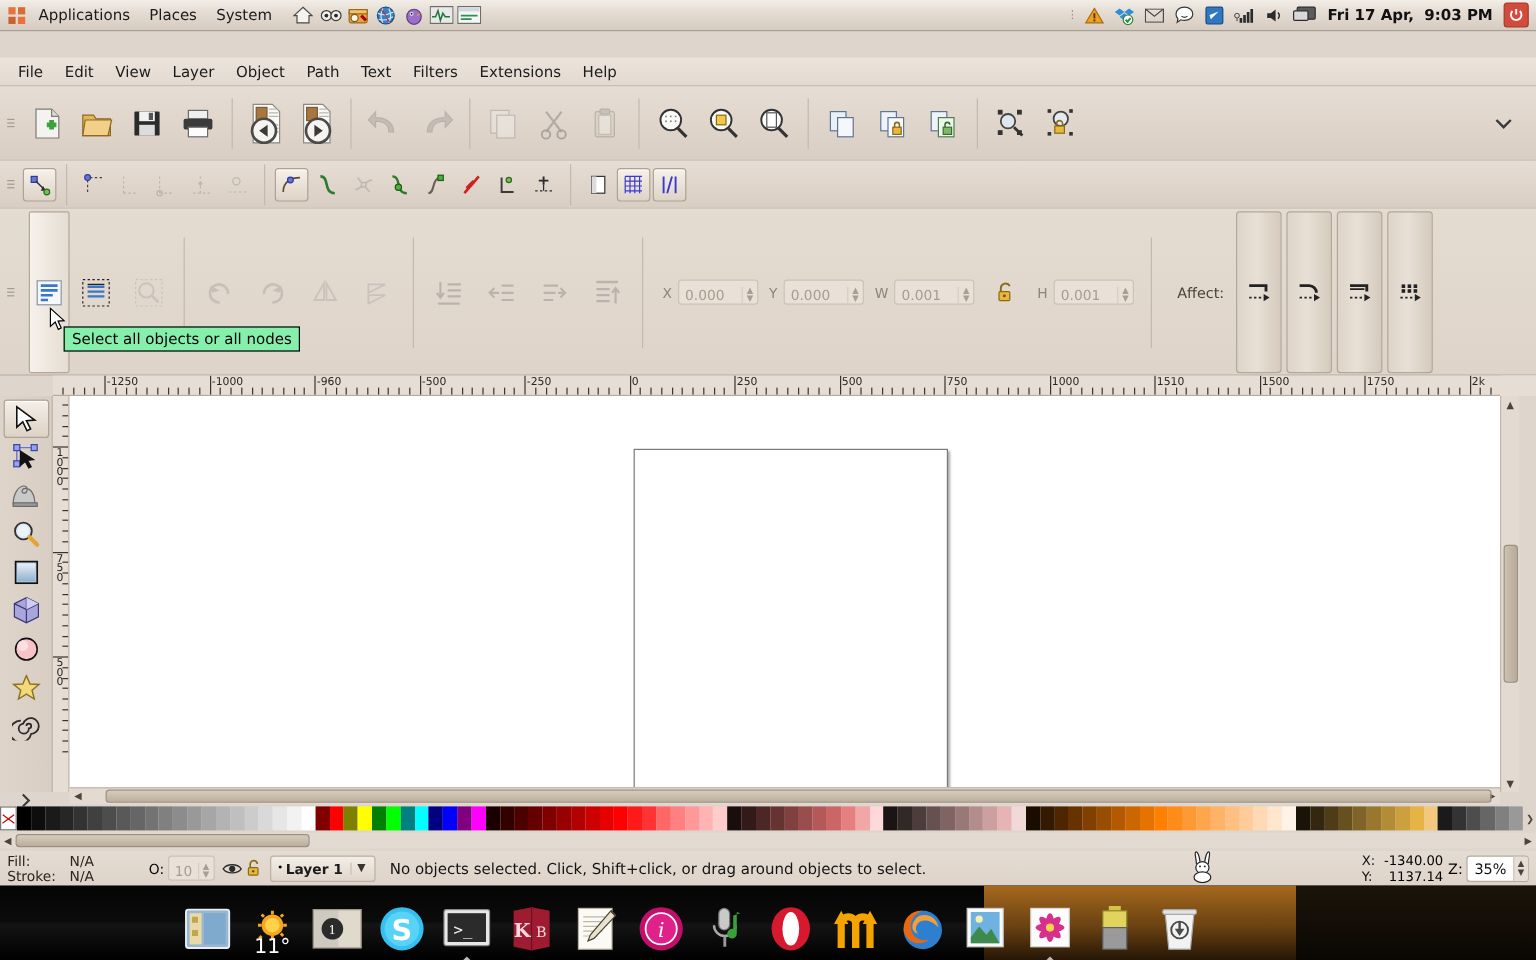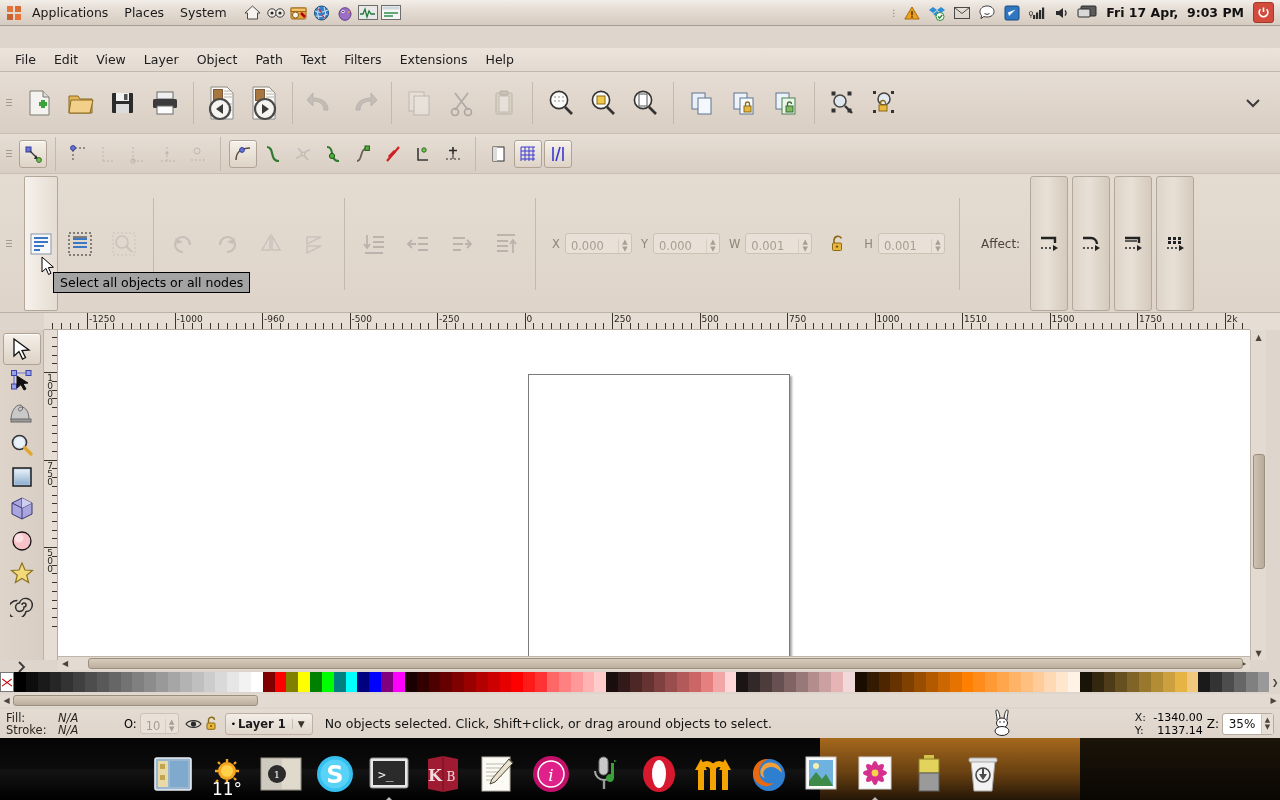--- a/index.html
+++ b/index.html
@@ -131,21 +131,21 @@
     width:52px; border:none; background:transparent; font-size:11.5px;
     color:#a79d90; padding:0 5px; font-family:inherit; outline:none;
   }
   .spin .arrows { width:13px; border-left:1px solid #d7cdc1; display:flex; flex-direction:column;
     justify-content:center; align-items:center; color:#a89e91; font-size:7px; line-height:7px; }
   .affect-label { font-size:12px; color:#4a443c; margin:0 8px 0 14px; }
 
   
   .tooltip {
     position:absolute; left:53px; top:272px; z-index:40;
-    background:#a3a3a3; border:1px solid #000; padding:2px 6px;
+    background:#86efac; border:1px solid #000; padding:2px 6px;
     font-size:12.5px; color:#000; white-space:nowrap;
   }
   .cursor-arrow { position:absolute; left:41px; top:256px; z-index:41; }
 
   
   .hruler {
     position:absolute; top:313px; left:44px; width:1236px; height:17px;
     background:#e6ded5; border-bottom:1px solid #b6ab9e; overflow:hidden;
   }
   .vruler {
@@ -218,21 +218,21 @@
   .palette-scrollbar .thumb { position:absolute; left:0; top:0; width:245px; height:11px;
     background:linear-gradient(to bottom,#d7ccbd,#bcae9d); border:1px solid #9b8f80; border-radius:3px; }
 
   
   .statusbar { position:absolute; top:709px; left:0; width:1280px; height:29px;
     background:linear-gradient(to bottom,#e4dbd2,#ded4ca); display:flex; align-items:center;
     font-size:11.5px; }
   .fs-block { width:118px; padding-left:6px; line-height:12px; }
   .fs-row { display:flex; }
   .fs-row .k { width:52px; color:#2b2620; }
-  .fs-row .v { color:#2b2620;font-style:italic; }
+  .fs-row .v { color:#2b2620; }
   .opacity-box { display:flex; align-items:center; gap:3px; margin-left:6px; }
   .opacity-box .ol { font-size:11.5px; }
   .opacity-box .spin input { width:24px; }
   .sb-ico { width:18px; height:18px; display:flex; align-items:center; justify-content:center; font-size:12px; }
   .layer-select {
     display:flex; align-items:center; height:22px; margin-left:4px;
     border:1px solid #bcb1a4; border-radius:3px;
     background:linear-gradient(to bottom,#f3eee7,#e0d6cb); padding:0 2px 0 5px;
   }
   .layer-select .lname { font-size:11.5px; font-weight:bold; color:#1b1b1b; }

